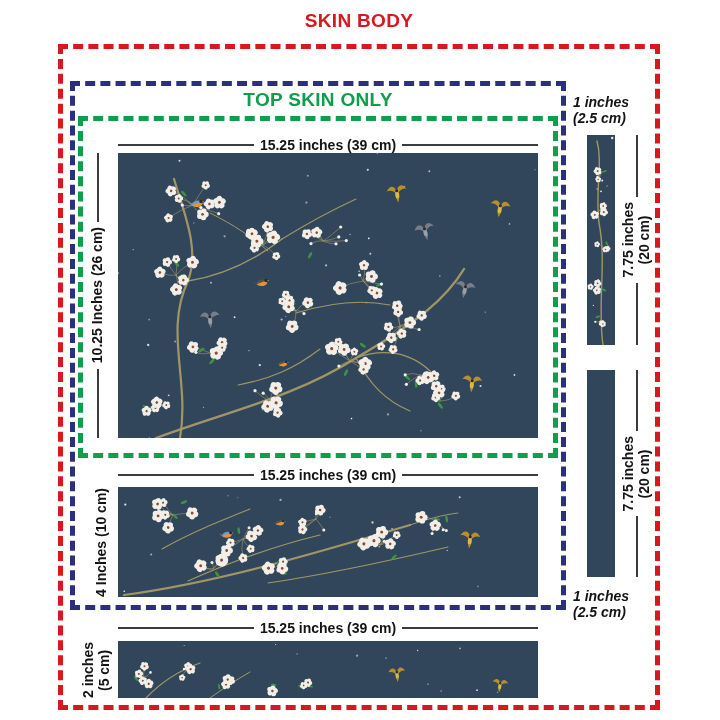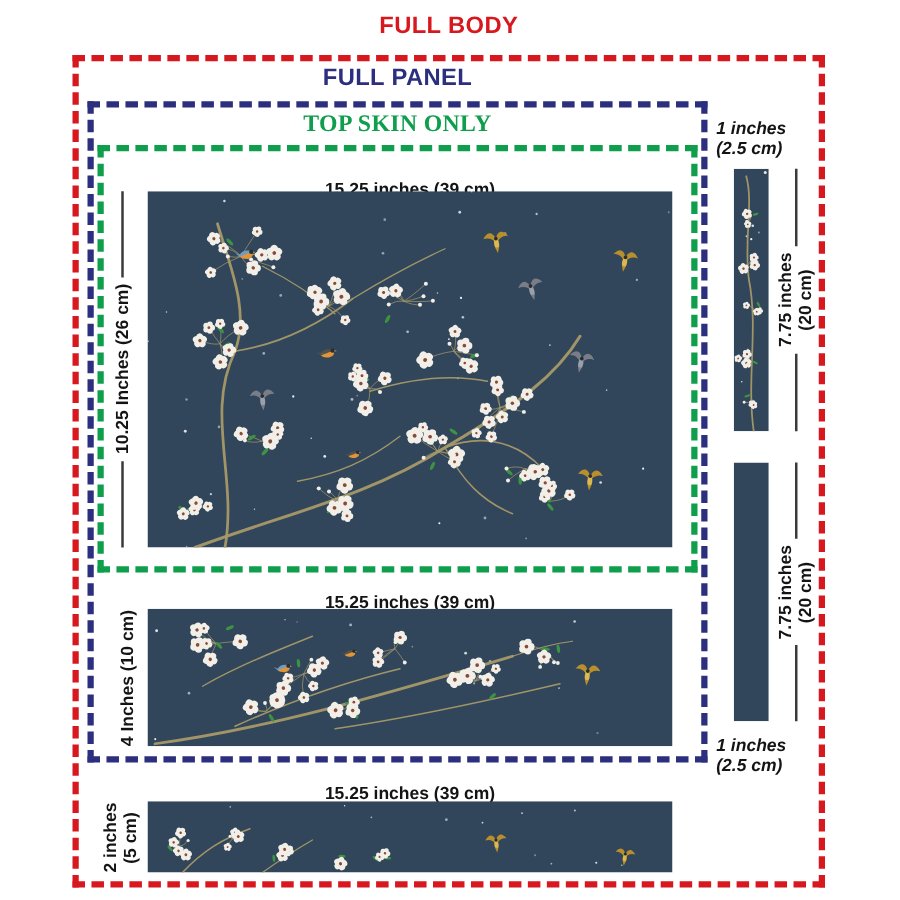--- a/index.html
+++ b/index.html
@@ -2,42 +2,41 @@
 <html><head>
 <meta charset="utf-8">
 <style>
   html,body{margin:0;padding:0;}
   body{width:720px;height:720px;background:#ffffff;font-family:"Liberation Sans",sans-serif;}
   #stage{position:relative;width:720px;height:720px;background:#ffffff;overflow:hidden;}
   .abs{position:absolute;}
   .region-label{font-weight:bold;font-size:19px;text-align:center;letter-spacing:.3px;white-space:nowrap;}
   .c-red{color:#d8181f;}
   .c-blue{color:#2b2f7e;}
-  .c-green{color:#0f9e4b;font-family:Liberation Serif, serif;}
+  .c-green{color:#0f9e4b;}
   .dashed{box-sizing:border-box;border-style:dashed;border-width:5px;}
   .b-red{border-color:#d8181f;}
   .b-blue{border-color:#2b2f7e;}
   .b-green{border-color:#0f9e4b;}
   .dim{font-weight:bold;font-size:14px;color:#141414;white-space:nowrap;}
-  .hdim{display:flex;align-items:center;gap:6px;height:16px;flex-direction:column;}
+  .hdim{display:flex;align-items:center;gap:6px;height:16px;}
   .hdim .ln{flex:1;height:1.5px;background:#3b3b3b;}
   .vdim{display:flex;flex-direction:column;align-items:center;gap:5px;}
   .vdim .ln{flex:1;width:1.5px;background:#3b3b3b;}
   .vflex{display:flex;align-items:center;justify-content:center;}
   .vtxt{writing-mode:vertical-rl;transform:rotate(180deg);text-align:center;line-height:1.12;}
   .two-line{line-height:1.15;font-style:italic;}
   svg.panel{display:block;}
 </style>
 </head>
 <body>
 
 <div id="stage">
 
-  <div class="abs region-label c-red" style="left:58px;top:10px;width:602px;">FULL BODY</div>
-  <div class="abs region-label c-blue" style="left:70px;top:52px;width:496px;">FULL PANEL</div>
+  <div class="abs region-label c-red" style="left:58px;top:10px;width:602px;">SKIN BODY</div>
   <div class="abs region-label c-green" style="left:78px;top:89px;width:480px;">TOP SKIN ONLY</div>
 
   <div class="abs dashed b-red" style="left:58px;top:44px;width:602px;height:666px;"></div>
   <div class="abs dashed b-blue" style="left:70px;top:81px;width:496px;height:529px;"></div>
   <div class="abs dashed b-green" style="left:78px;top:116px;width:480px;height:342px;"></div>
 
   <div class="abs hdim" style="left:118px;top:137px;width:420px;">
     <div class="ln"></div>
     <span class="dim">15.25 inches (39 cm)</span>
     <div class="ln"></div>

